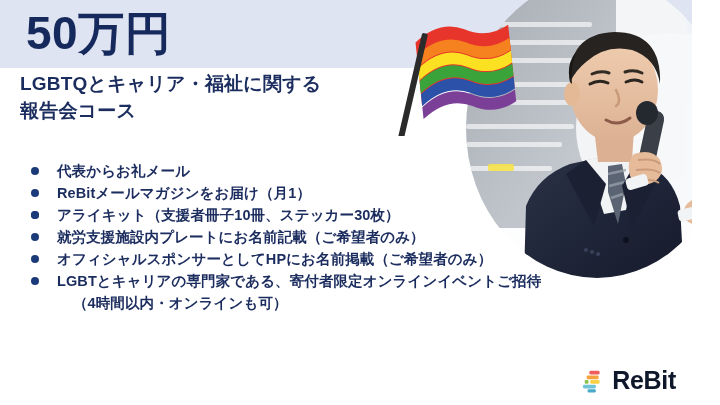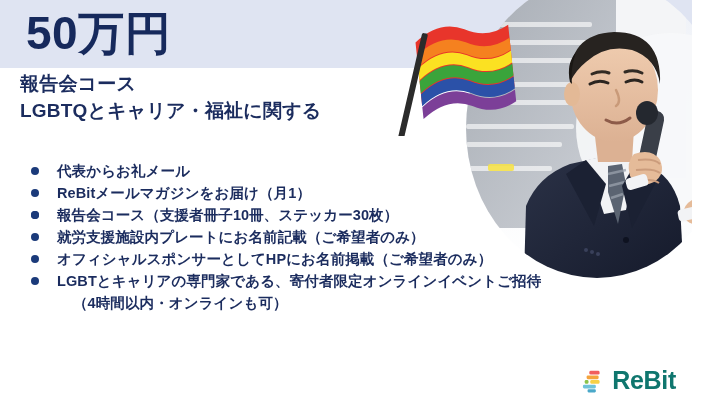--- a/index.html
+++ b/index.html
@@ -100,37 +100,37 @@
   .logo{
     position:absolute;
     right:16px;bottom:12px;
     z-index:7;
     display:flex;align-items:center;gap:6px;
   }
   .logo-mark{width:24px;height:24px;display:block;}
   .logo-word{
     font-size:25px;
     font-weight:bold;
-    color:#0f766e;
+    color:#0f172a;
     letter-spacing:-0.3px;
     line-height:25px;
   }
 </style>
 </head>
 <body>
 
 <div id="slide">
 
   <div class="header-band"></div>
 
   <div class="price-title">50万円</div>
 
   <div class="subtitle">
+    <span class="sub-line">LGBTQとキャリア・福祉に関する</span>
     <span class="sub-line">報告会コース</span>
-    <span class="sub-line">LGBTQとキャリア・福祉に関する</span>
   </div>
 
   <div class="photo">
     <svg viewBox="0 0 262 300" preserveAspectRatio="xMidYMid slice">
       <defs>
         <linearGradient id="wallG" x1="0" y1="0" x2="0" y2="1">
           <stop offset="0" stop-color="#eef1f7"></stop>
           <stop offset="1" stop-color="#ffffff"></stop>
         </linearGradient>
         <linearGradient id="screenG" x1="0" y1="0" x2="1" y2="1">
@@ -245,21 +245,21 @@
     </li>
     <li class="bullet-item">
       <span class="dot"></span>
       <span>ReBitメールマガジンをお届け（月1）</span>
     </li>
     <li class="bullet-item">
       <span class="dot"></span>
     </li>
     <li class="bullet-item">
       <span class="dot"></span>
-      <span>報告会コース（支援者冊子10冊、ステッカー30枚）</span>
+      <span>アライキット（支援者冊子10冊、ステッカー30枚）</span>
     </li>
     <li class="bullet-item">
       <span class="dot"></span>
       <span>就労支援施設内プレートにお名前記載（ご希望者のみ）</span>
     </li>
     <li class="bullet-item">
       <span class="dot"></span>
       <span>オフィシャルスポンサーとしてHPにお名前掲載（ご希望者のみ）</span>
     </li>
     <li class="bullet-item">

